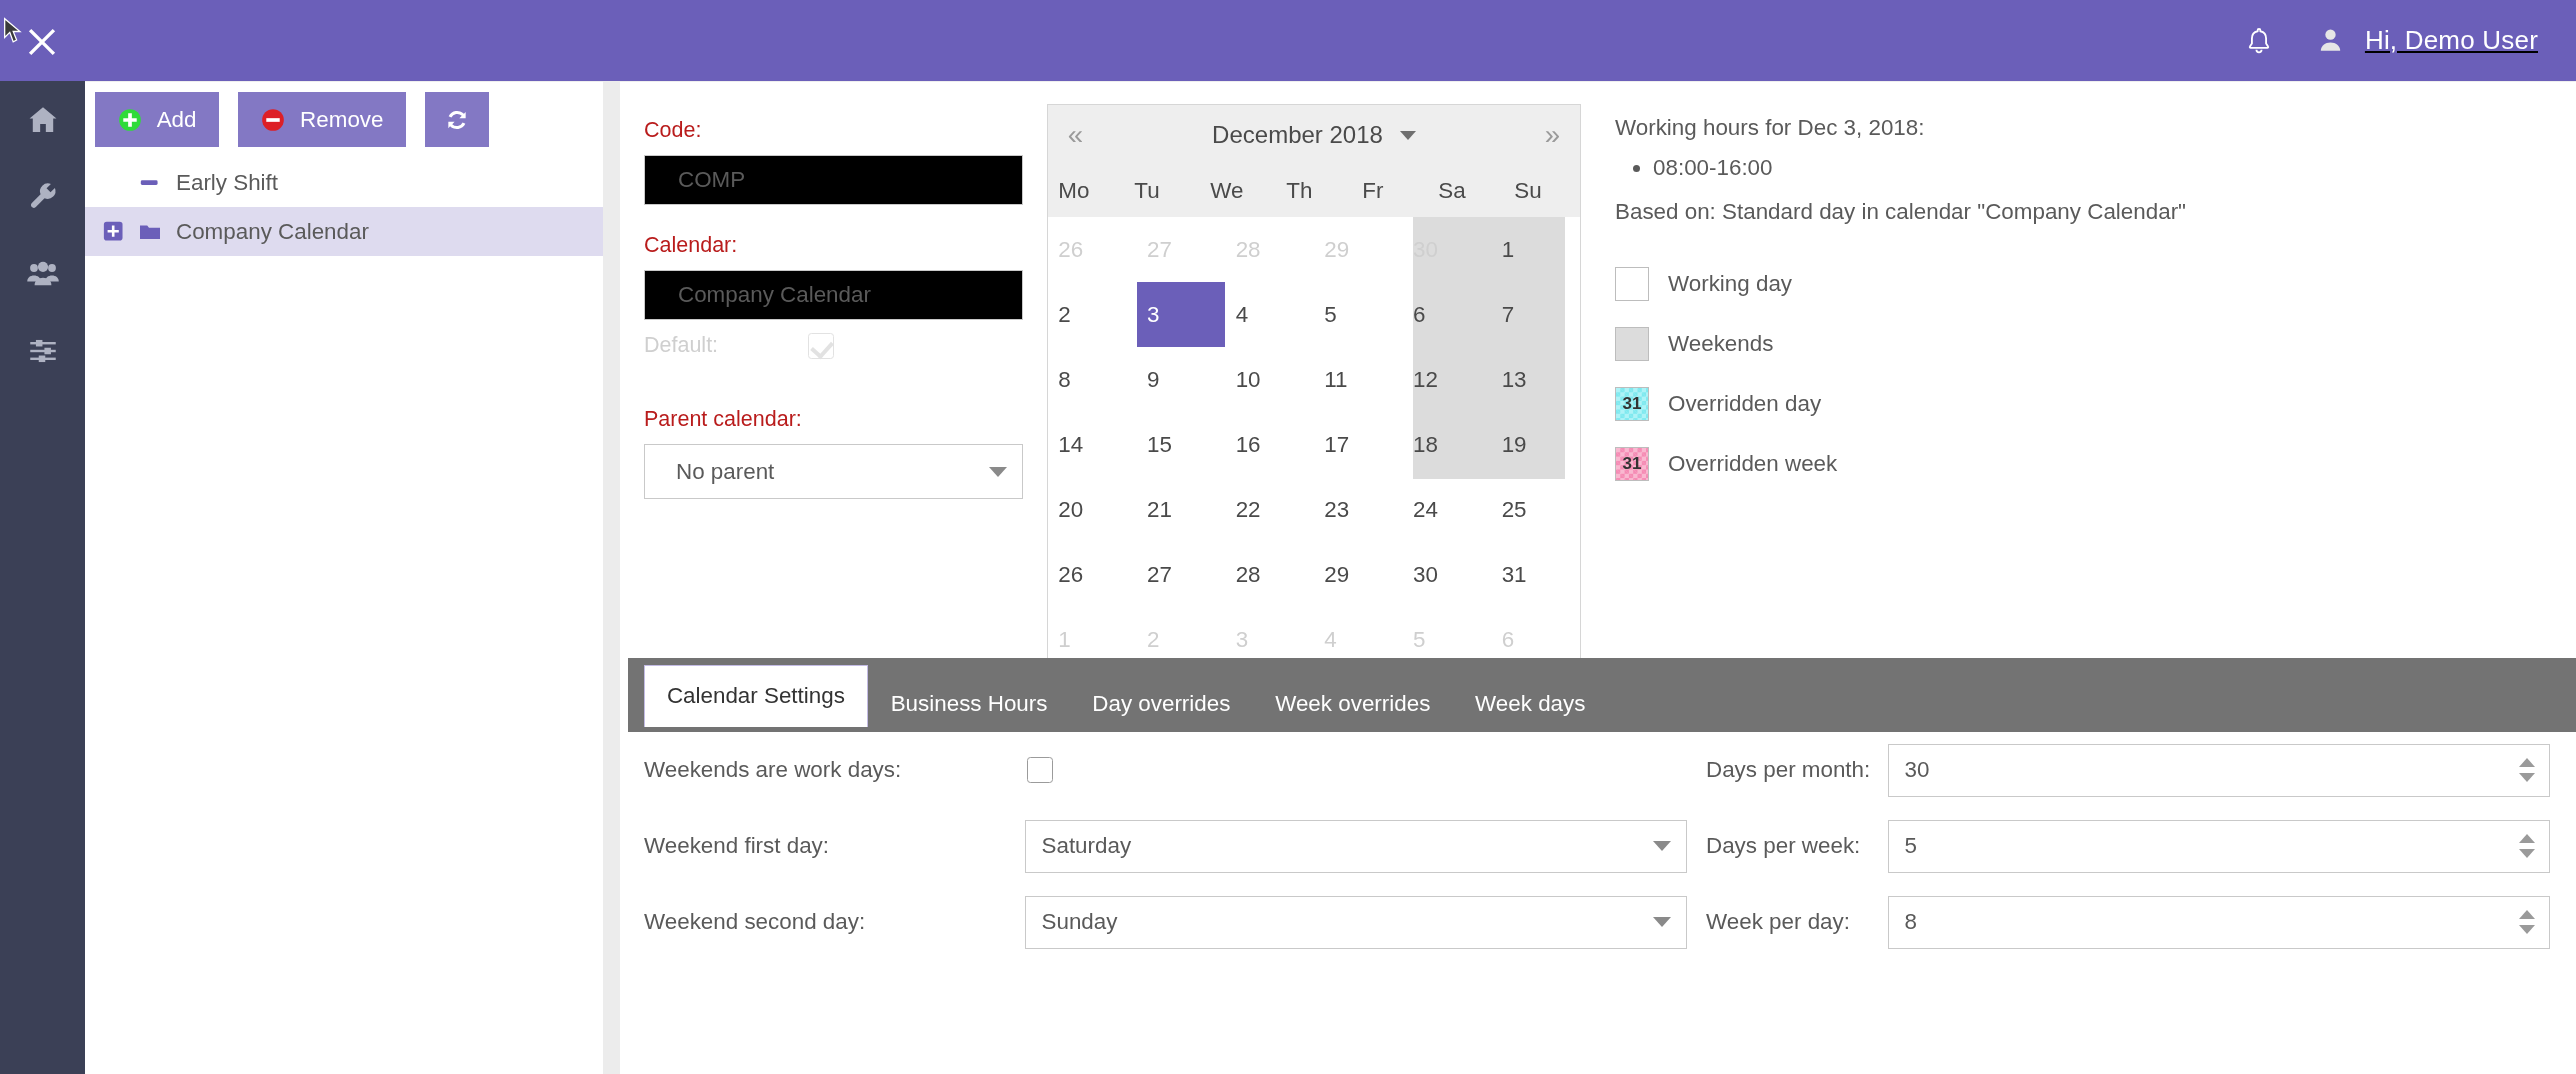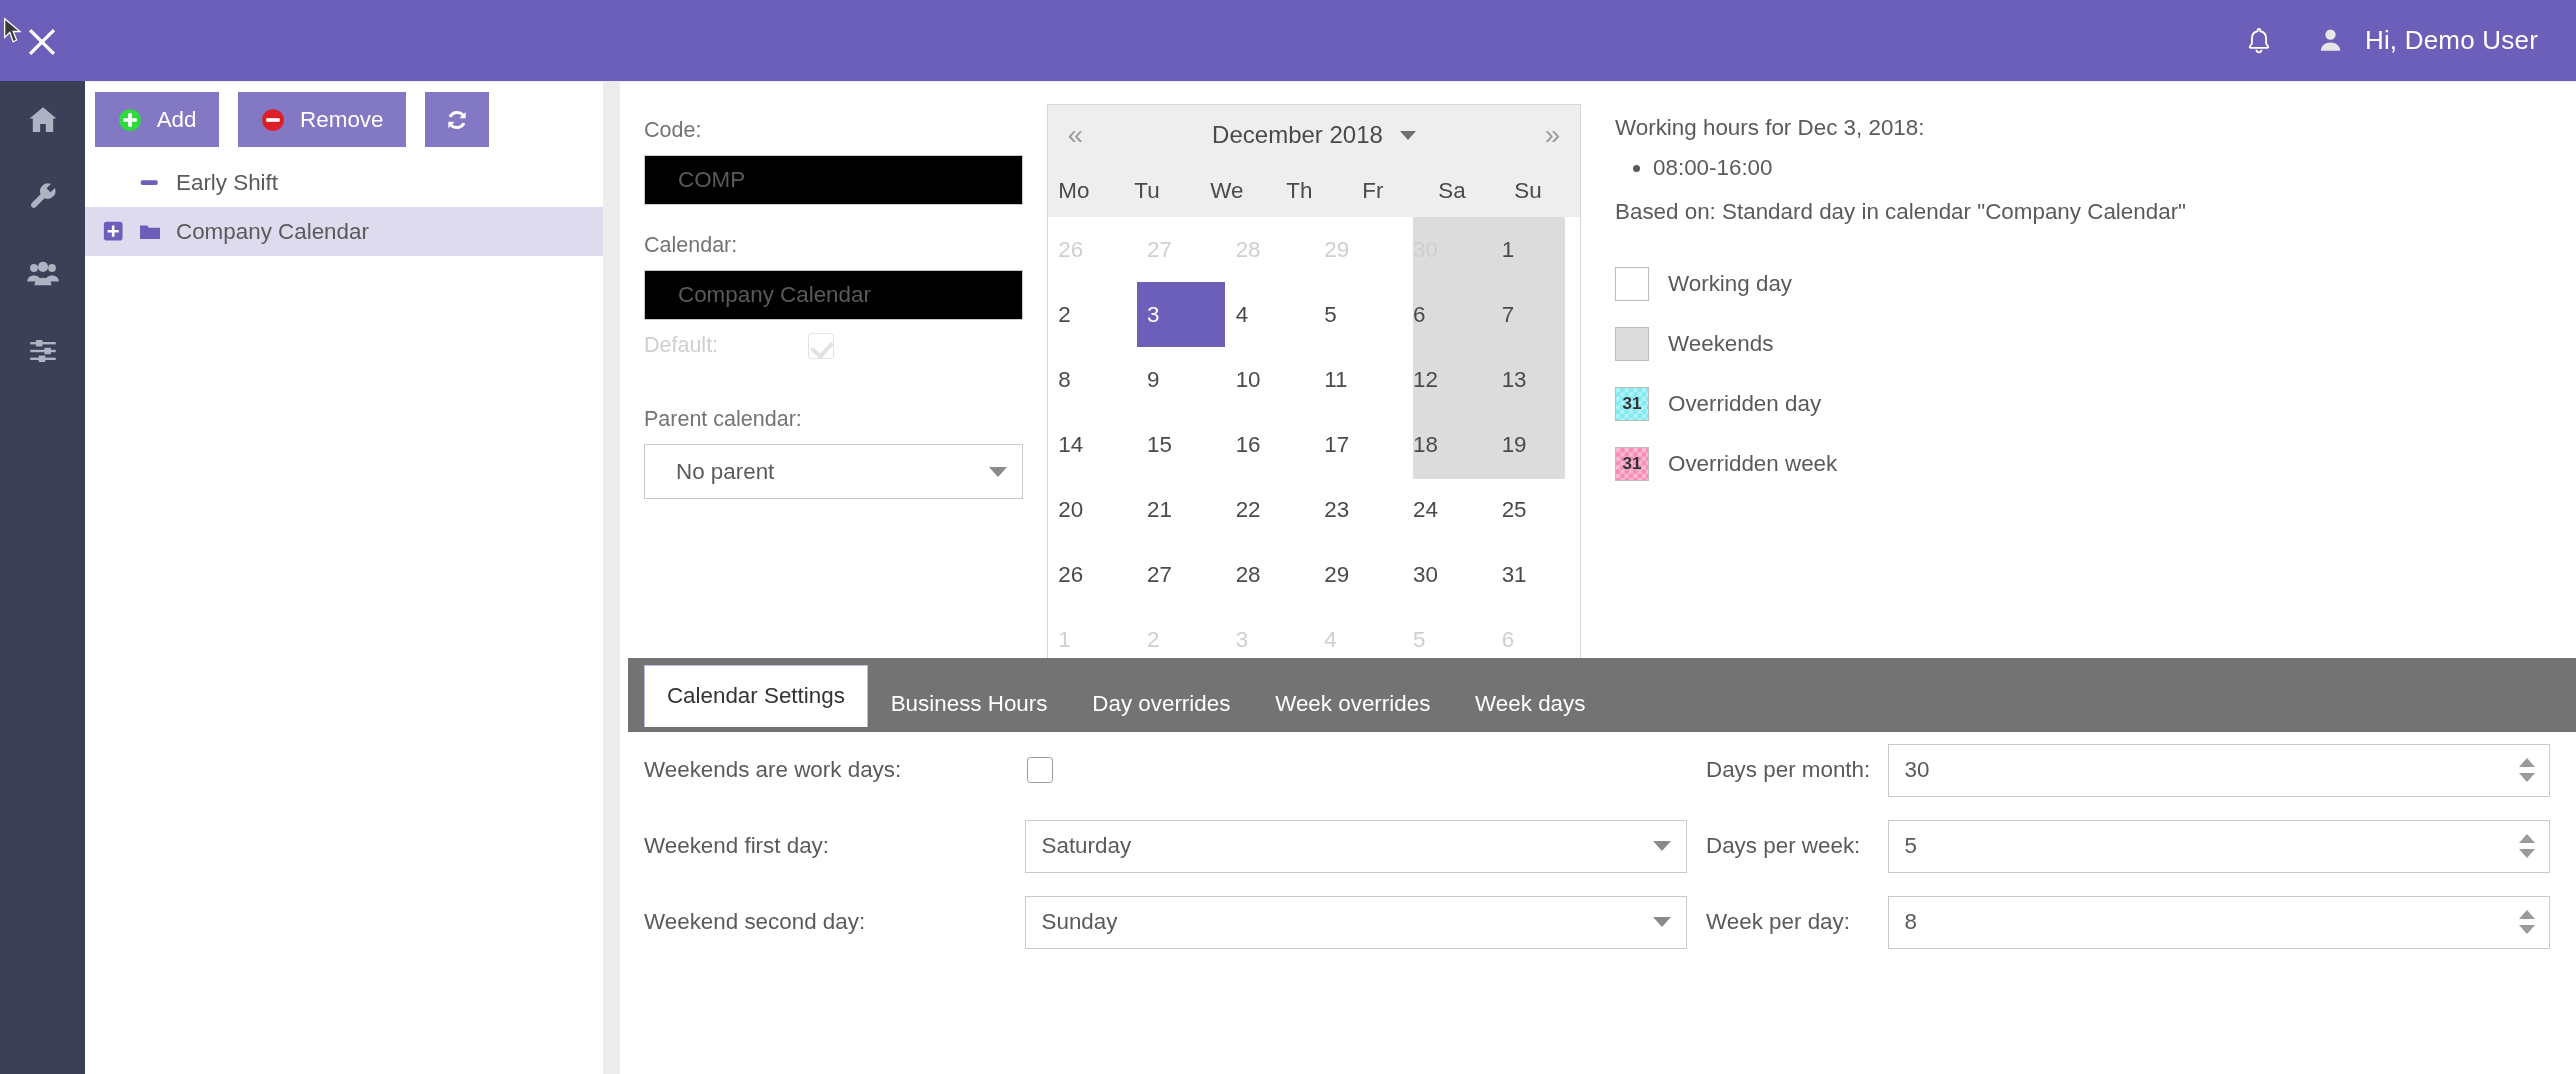--- a/index.html
+++ b/index.html
@@ -34,21 +34,21 @@
     width: 22.4px; height: 29px;
     pointer-events: none;
   }
   .topbar-right {
     position: absolute;
     right: 38px; top: 0;
     height: 81px;
     display: flex; align-items: center; gap: 36px;
   }
   .bell-icon { width: 38px; height: 38px; display:flex; align-items:center; justify-content:center; cursor:pointer; }
-  .user-block { display:flex; align-items:center; gap: 17px; cursor: pointer; }
+  .user-block { display:flex; align-items:center; gap: 17px; cursor: pointer; text-decoration: underline; }
   .avatar-icon { width: 34px; height: 34px; display:flex; align-items:center; justify-content:center; }
   .user-greet {
     color: #ffffff;
     font-size: 26px;
     font-weight: 300;
     letter-spacing: 0.2px;
     white-space: nowrap;
   }
 
   
@@ -135,21 +135,21 @@
   }
 
   
   .form-col {
     position: absolute;
     left: 24px; top: 36px;
     width: 379px;
   }
   .fld-label {
     font-size: 21.5px;
-    color: #737373;
+    color: #b91c1c;
     font-weight: 300;
     margin-bottom: 12px;
     white-space: nowrap;
   }
   .fld-label.disabled { color: #cfcfcf; }
   .txt-input {
     width: 379px; height: 50px;
     border: 0.9px solid #c9c9c9;
     background: #000000;
     font-size: 22.4px;

